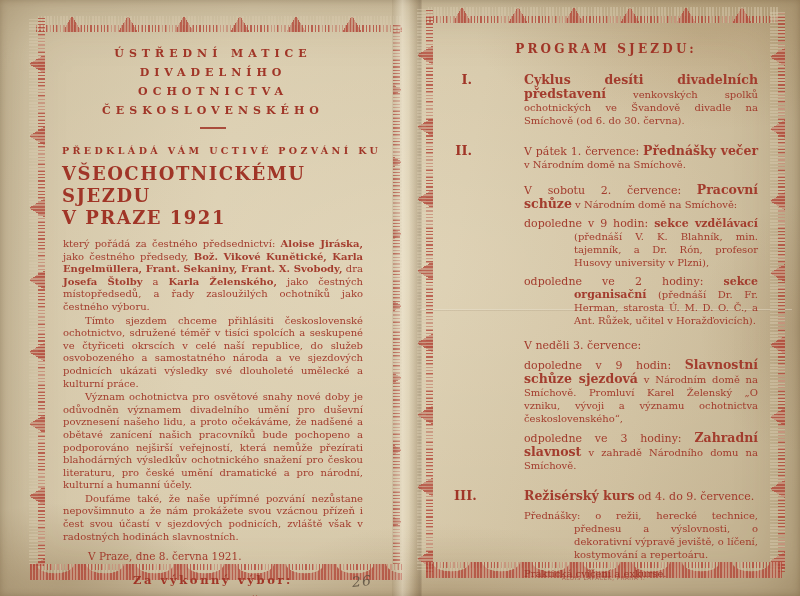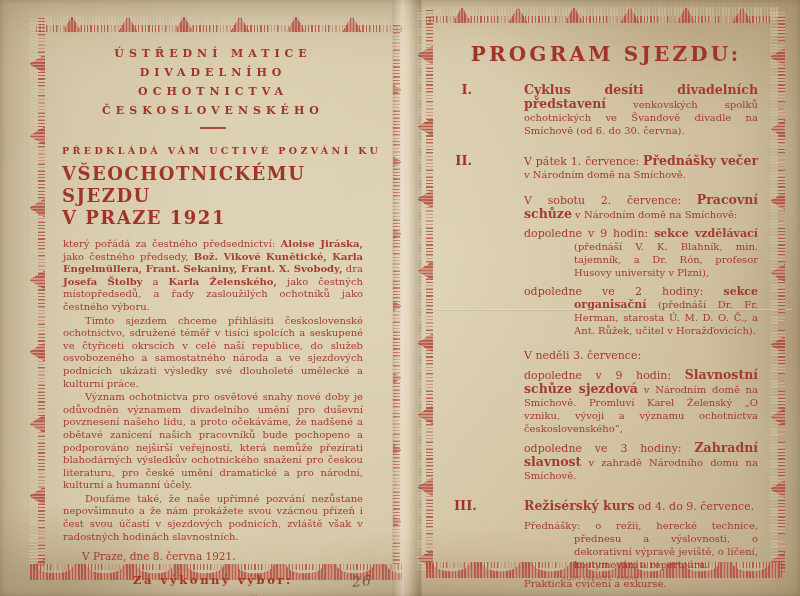--- a/index.html
+++ b/index.html
@@ -88,28 +88,28 @@
 
   
   .content-left{position:absolute;left:42px;top:36px;width:302px;color:var(--ink);}
   .org{font-size:11px;line-height:19px;letter-spacing:5px;text-align:center;font-weight:600;}
   .hdr-rule{width:26px;height:2px;background:var(--ink);margin:7px auto 6px;opacity:.85;}
   .invite{font-size:9.5px;letter-spacing:3.4px;text-align:center;font-weight:600;margin-top:16px;white-space:nowrap;}
   .main-title{font-size:18px;line-height:22px;letter-spacing:1.5px;font-weight:700;text-align:left;margin-top:7px;}
   .body-left{margin-top:9px;font-size:10px;line-height:12.6px;text-align:justify;color:var(--ink-soft);}
   .body-left p{margin:1px;}
   .body-left p.ind{text-indent:22px;}
-  .date-line{margin:7px 0 0 20px;font-size:10.5px;color:var(--ink-soft);}
+  .date-line{margin:7px 0 0 26px;font-size:10.5px;color:var(--ink-soft);}
   .committee{margin-top:11px;text-align:center;font-weight:700;font-size:11.5px;letter-spacing:2.6px;}
   .sig-grid{display:grid;grid-template-columns:1fr 1fr;column-gap:10px;row-gap:9px;margin-top:9px;text-align:center;}
   .sig-name{font-weight:700;font-size:12px;line-height:13px;}
 
   
   .content-right{position:absolute;left:48px;top:32px;width:304px;color:var(--ink);}
-  .program-title{font-size:20px;letter-spacing:3.2px;font-weight:600;text-align:center;margin:10px 0 17px;white-space:nowrap;}
+  .program-title{font-size:12px;letter-spacing:3.2px;font-weight:600;text-align:center;margin:10px 0 17px;white-space:nowrap;}
   .item{display:flex;margin-top:11px;}
   .numeral{flex:none;width:25px;text-align:right;padding-right:7px;font-weight:700;font-size:13px;line-height:14px;}
   .item-body{flex:1;min-width:0;margin-left:45px;}
   .rp{font-size:11px;line-height:13px;text-align:justify;color:var(--ink-soft);margin:0 0 6px;}
   .rp.hang{padding-left:50px;text-indent:-50px;}
   .rp.gap{margin-top:12px;}
   .sg-b{font-weight:700;}
   .sg-B{font-weight:700;font-size:12.5px;}
   .sg-s{font-size:10px;}
   .ornament{

